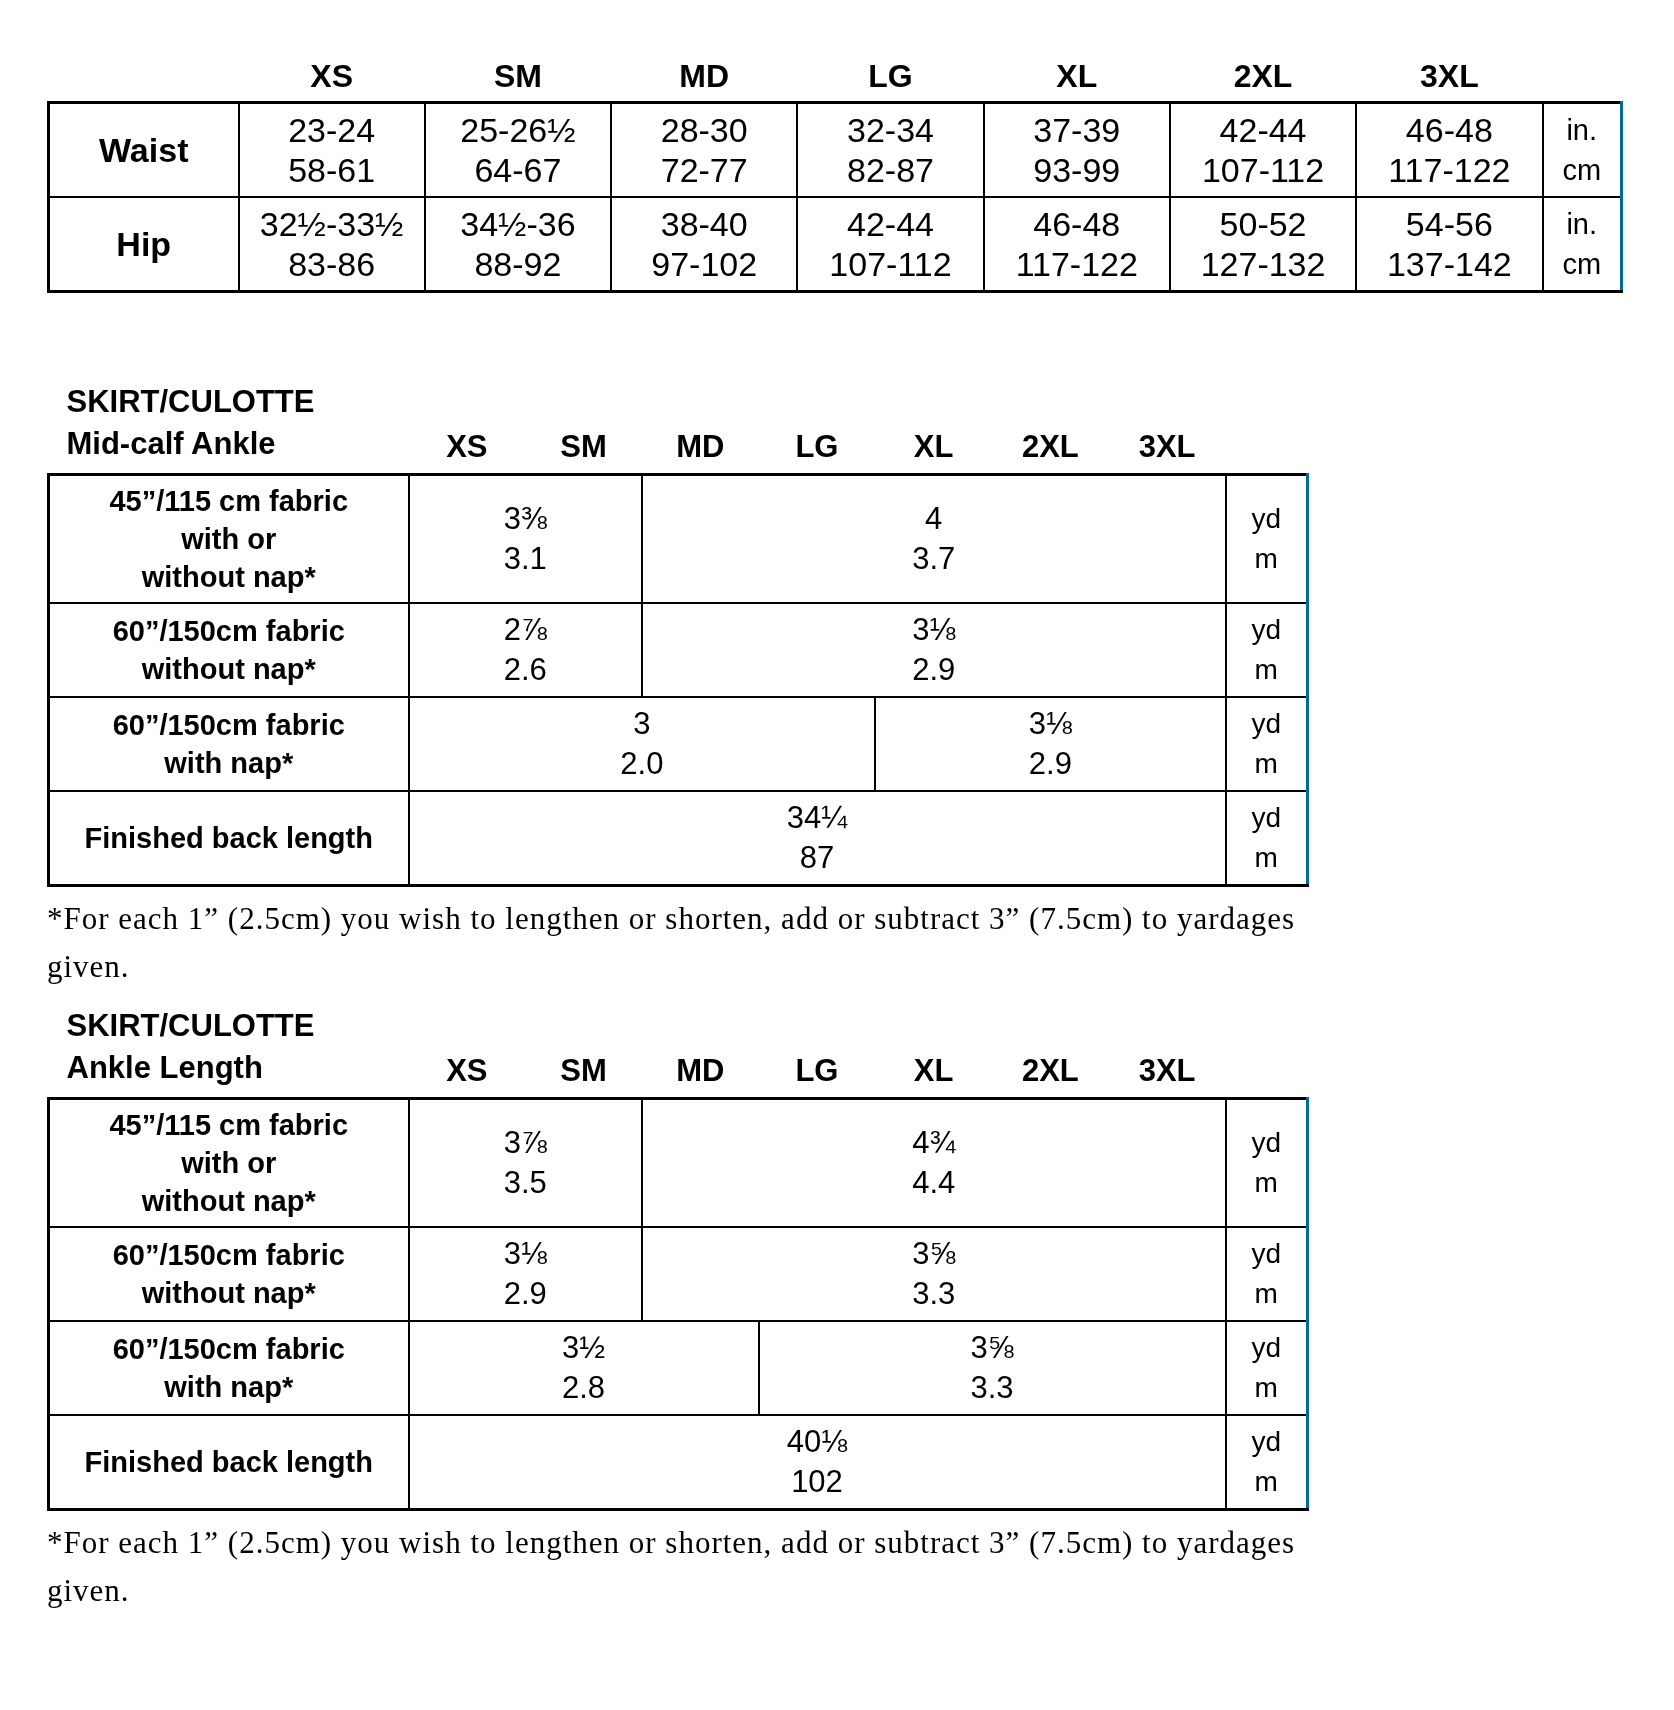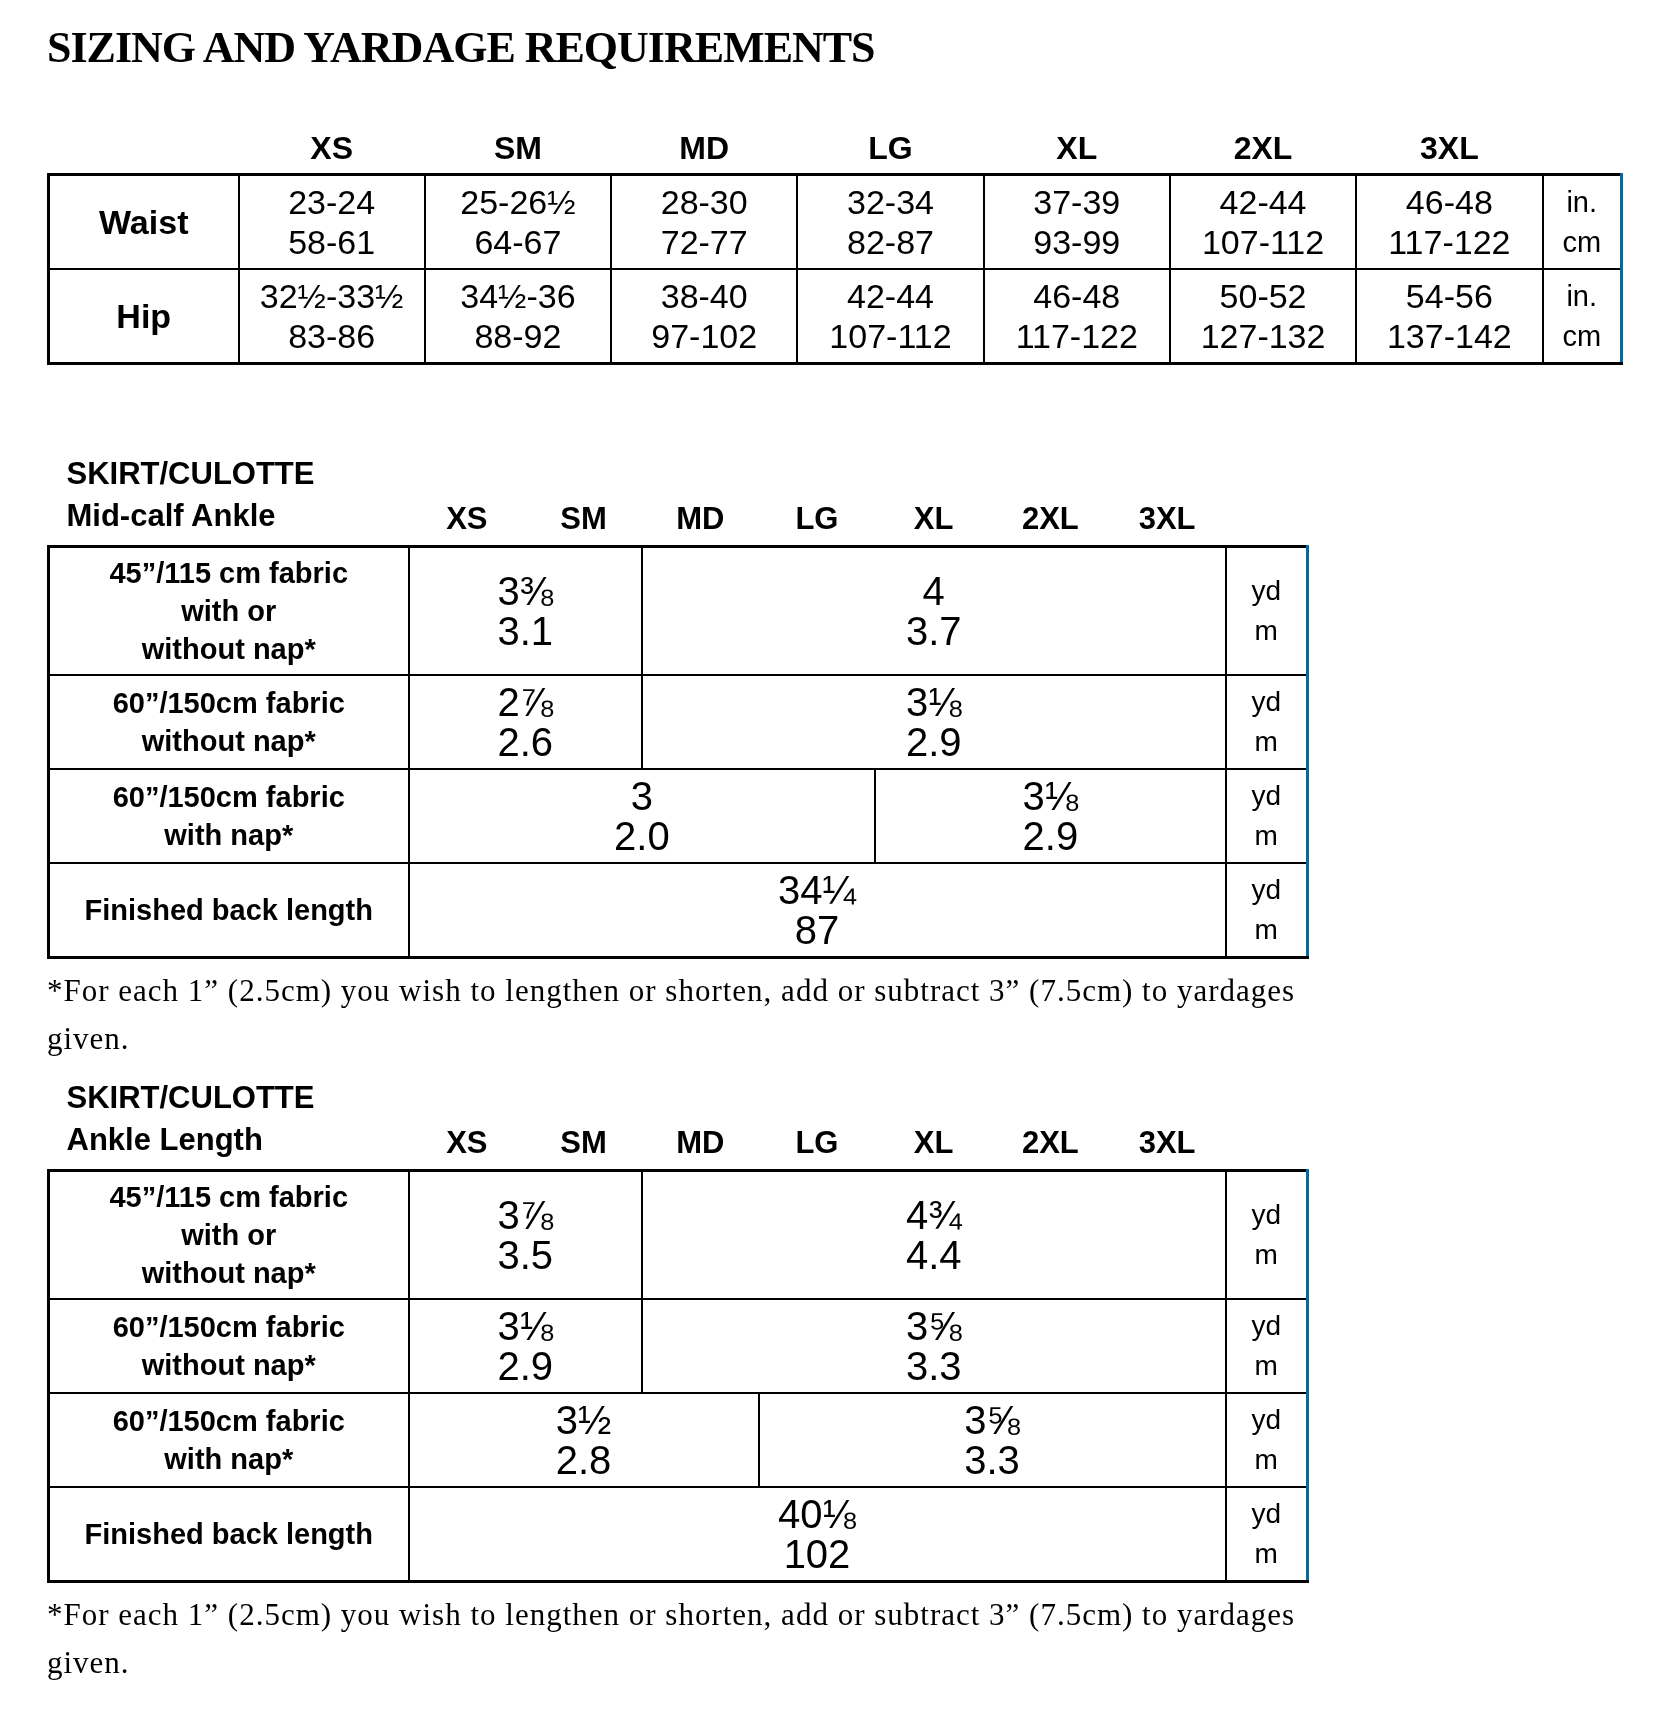--- a/index.html
+++ b/index.html
@@ -62,40 +62,39 @@
   table.yardage th.t-title {
     text-align: left;
     padding-left: 18px;
     padding-bottom: 8px;
     font-size: 31px;
     line-height: 42px;
   }
   table.yardage th.size-h { font-size: 31px; padding-bottom: 8px; text-align: center; }
   table.yardage td.lbl { font-weight: 700; font-size: 29px; }
   table.yardage td.lbl div { line-height: 38px; }
-  table.yardage td.val { font-size: 40px; margin-left: 48px; }
+  table.yardage td.val { font-size: 31px; margin-left: 48px; }
   table.yardage td.val div { line-height: 40px; }
   table.yardage td.unit { font-size: 28px; }
   table.yardage td.unit div { line-height: 40px; }
 
   p.footnote {
     font-family: "Liberation Serif", serif;
     font-size: 31px;
     line-height: 48px;
     letter-spacing: 1px;
     margin: 8px 0 0 0;
     width: 1575px;
   }
 </style>
 </head>
 <body>
 
 <div class="content">
 
-  <h1 class="page-title">SIZING AND YARDAGE REQUIREMENTS</h1>
 
   <table id="sizing-table">
     <colgroup>
       <col style="width:190px">
         <col>
         <col>
         <col>
         <col>
         <col>
         <col>

